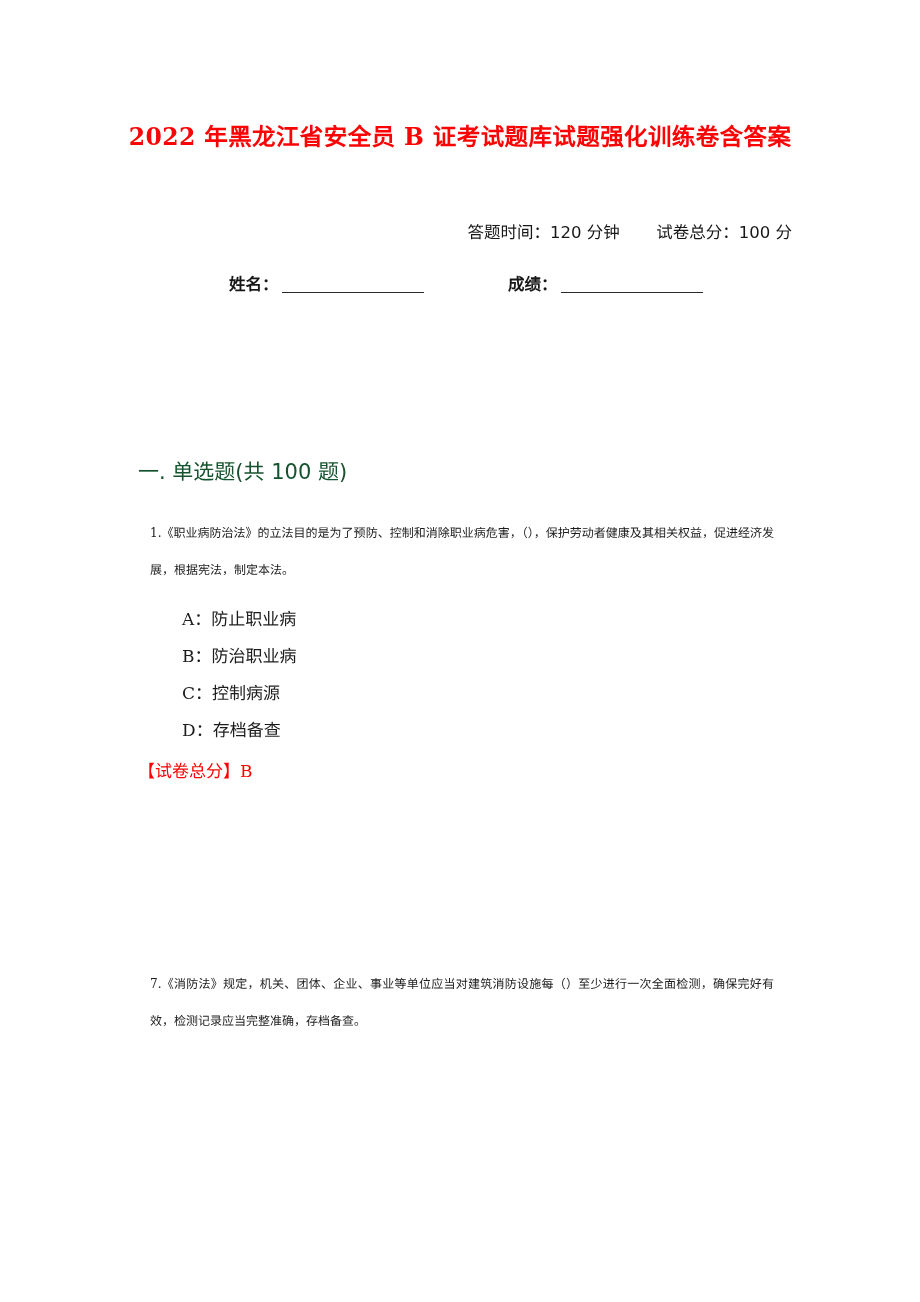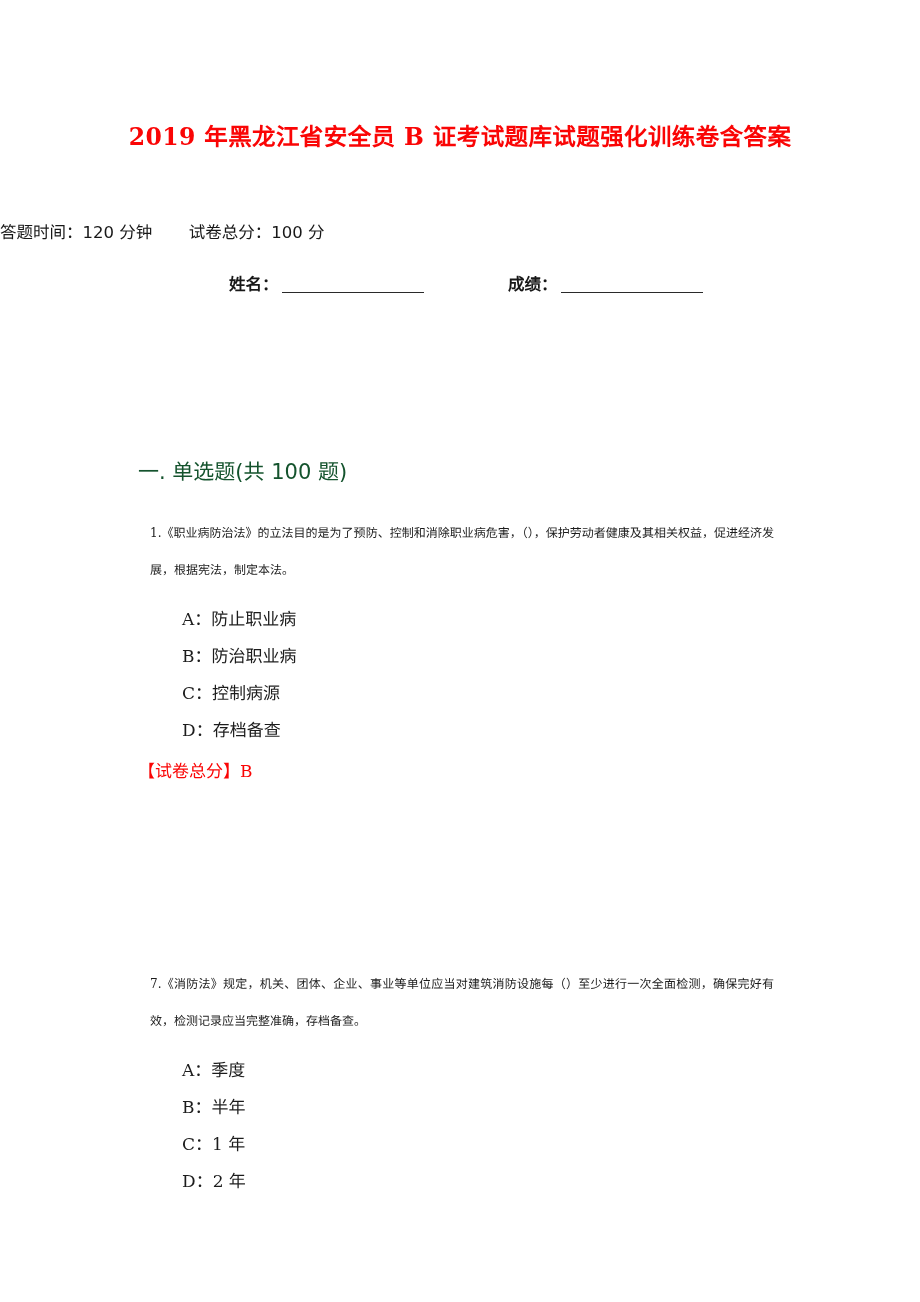--- a/index.html
+++ b/index.html
@@ -35,21 +35,21 @@
     color: #fa0505;
     white-space: nowrap;
   }
 
   
   .meta-line {
     position: absolute;
     left: 0;
     top: 219px;
     width: 792px;
-    text-align: left;
+    text-align: right;
     font-family: "DejaVu Sans", "Liberation Sans", sans-serif;
     font-size: 16.5px;
     color: #181818;
     white-space: nowrap;
   }
   .meta-line .gap {
     display: inline-block;
     width: 26px;
   }
 
@@ -137,21 +137,21 @@
     color: #fa0505;
     white-space: nowrap;
   }
   #q1-answer { top: 757px; }
 </style>
 </head>
 <body>
 
 <div class="page">
 
-  <div class="doc-title">2019 年黑龙江省安全员 B 证考试题库试题强化训练卷含答案</div>
+  <div class="doc-title">2022 年黑龙江省安全员 B 证考试题库试题强化训练卷含答案</div>
 
   <div class="meta-line">
     <span>答题时间：120 分钟</span>
     <span class="gap"></span>
     <span>试卷总分：100 分</span>
   </div>
 
   <div class="blank-row">
     <span class="blank-field name-field">
       <span class="blank-label">姓名：</span><span class="blank-rule"></span>
@@ -180,29 +180,15 @@
       </li>
     </ul>
   </div>
 
   <div class="answer-line" id="q1-answer">
     <span>【试卷总分】</span><span>B</span>
   </div>
 
   <div class="question-block" id="q2-block">
     <p class="q-stem">7.《消防法》规定，机关、团体、企业、事业等单位应当对建筑消防设施每（）至少进行一次全面检测，确保完好有效，检测记录应当完整准确，存档备查。</p>
-    <ul class="q-options">
-      <li>
-        <span class="opt-key">A：</span><span>季度</span>
-      </li>
-      <li>
-        <span class="opt-key">B：</span><span>半年</span>
-      </li>
-      <li>
-        <span class="opt-key">C：</span><span>1 年</span>
-      </li>
-      <li>
-        <span class="opt-key">D：</span><span>2 年</span>
-      </li>
-    </ul>
   </div>
 
 </div>
 
 </body></html>

